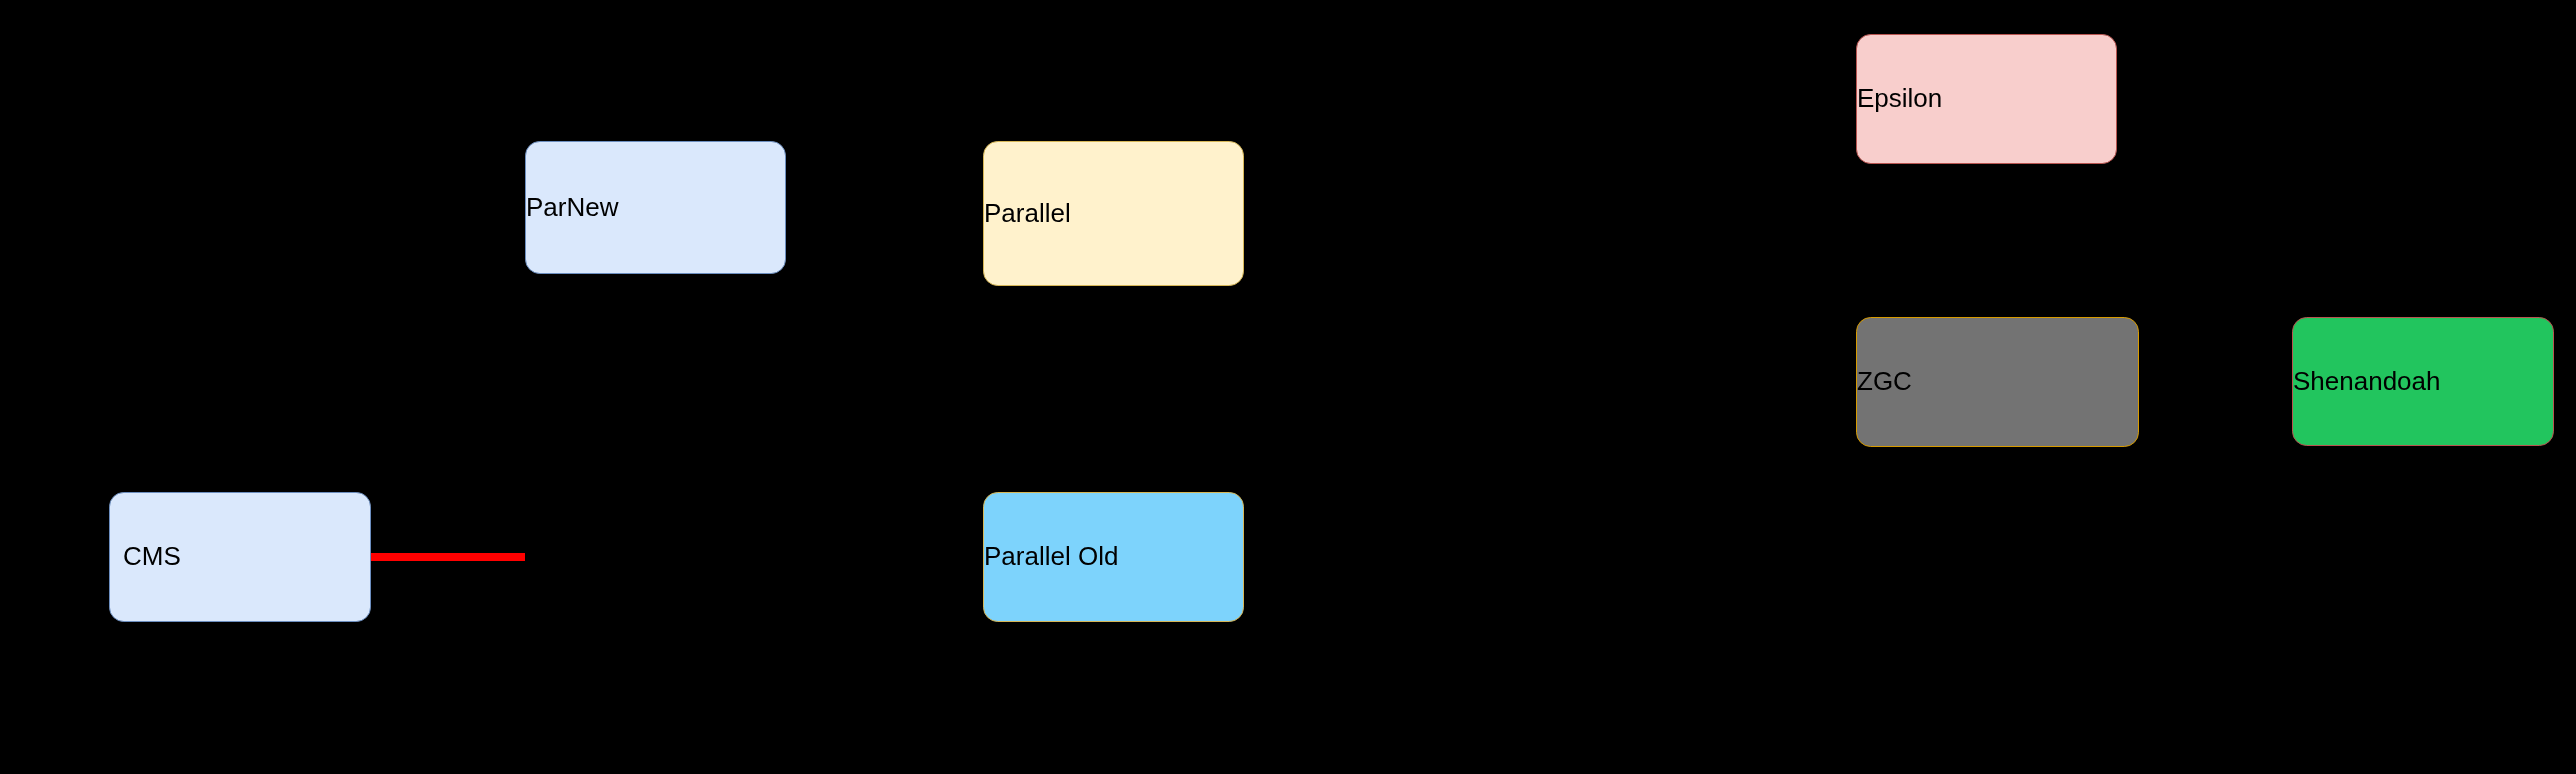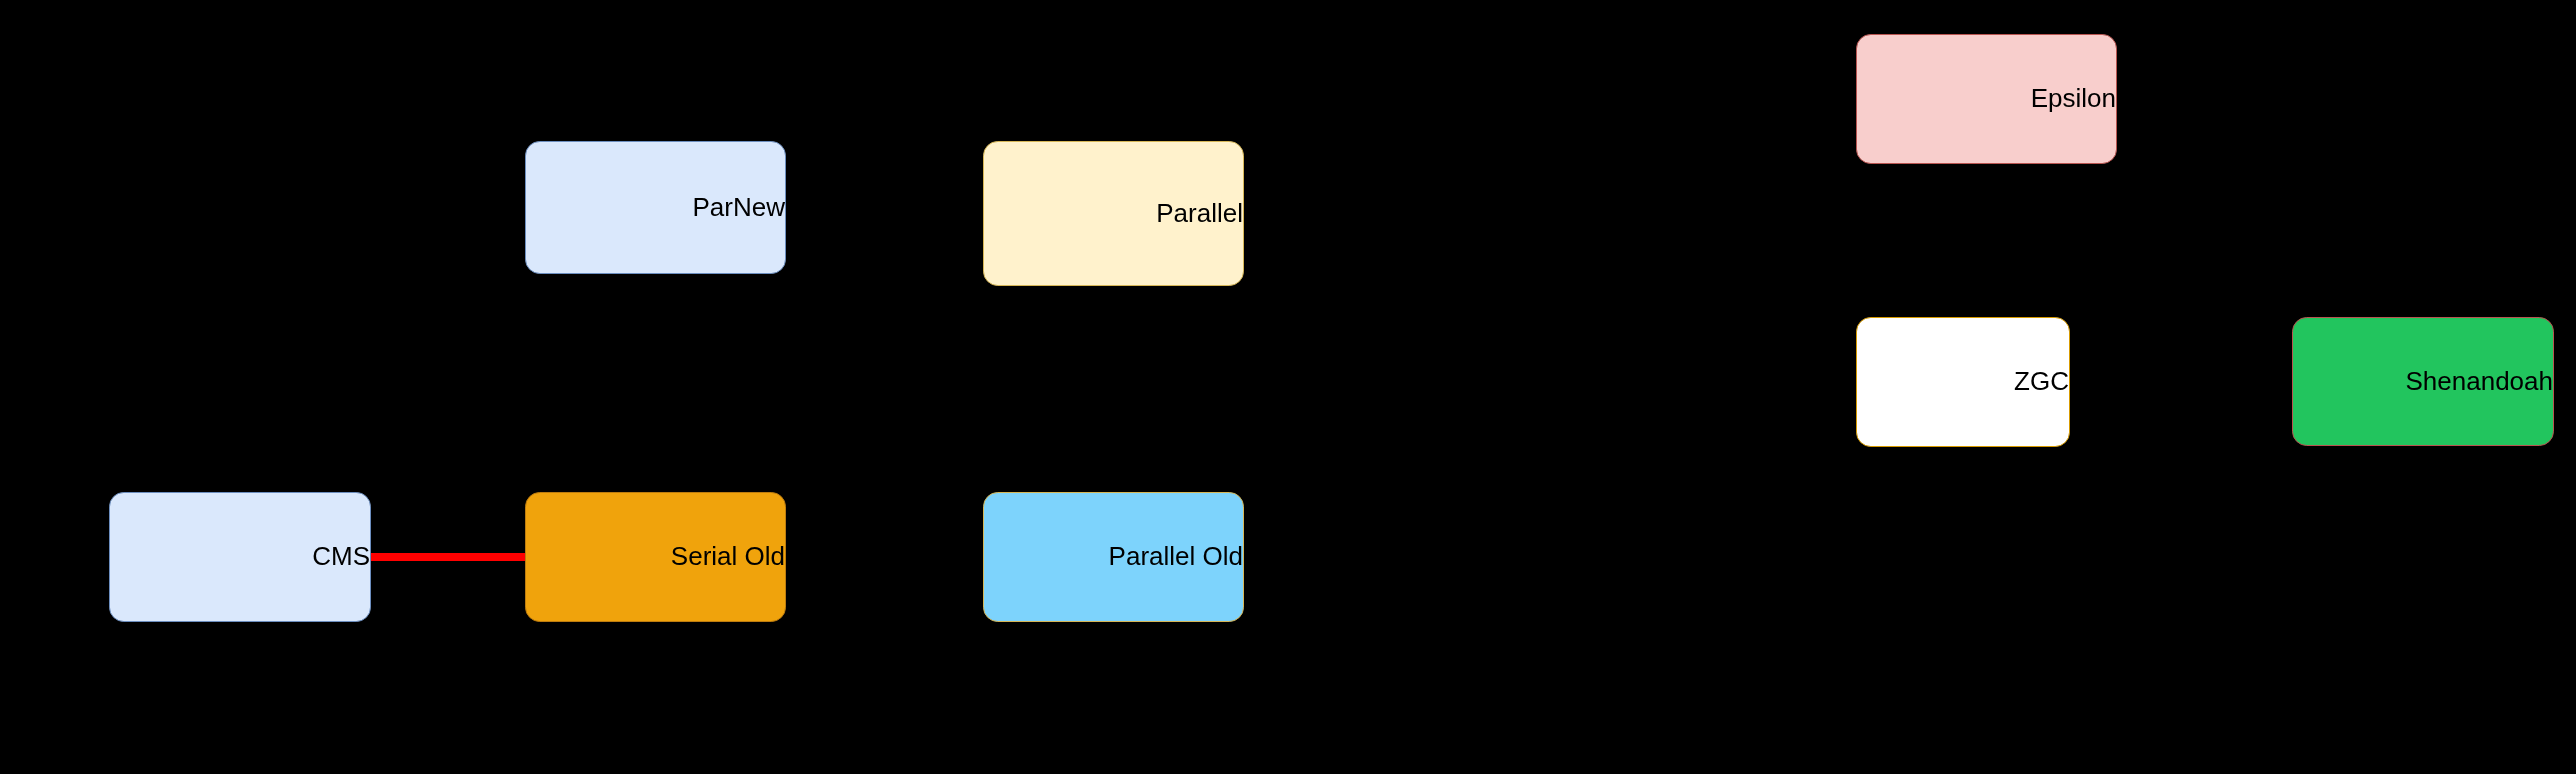--- a/index.html
+++ b/index.html
@@ -15,21 +15,21 @@
     overflow: hidden;
     font-family: "Liberation Sans", sans-serif;
   }
   .node {
     position: absolute;
     box-sizing: border-box;
     border: 1.6px solid #000;
     border-radius: 14.7px;
     display: flex;
     align-items: center;
-    justify-content: flex-end;
+    justify-content: flex-start;
   }
   .node-label {
     color: #000000;
     font-size: 26px;
     line-height: 1.2;
     text-align: center;
     white-space: nowrap;
   }
   .edge {
     position: absolute;
@@ -43,29 +43,26 @@
 <div class="edge" style="left: 371px; top: 553px; width: 154px; height: 8.2px; background: rgb(255, 0, 0);"></div>
     <div class="node" style="left: 1856px; top: 34px; width: 261px; height: 130px; background: rgb(248, 206, 204); border-color: rgb(184, 84, 80);">
       <span class="node-label">Epsilon</span>
     </div>
     <div class="node" style="left: 525px; top: 141px; width: 261px; height: 133px; background: rgb(218, 232, 252); border-color: rgb(108, 142, 191);">
       <span class="node-label">ParNew</span>
     </div>
     <div class="node" style="left: 983px; top: 141px; width: 261px; height: 145px; background: rgb(255, 242, 204); border-color: rgb(214, 182, 86);">
       <span class="node-label">Parallel</span>
     </div>
-    <div class="node" style="left: 1856px; top: 317px; width: 214px; height: 130px; background: #ffffff; border-color: rgb(215, 155, 0);">
+    <div class="node" style="left: 1856px; top: 317px; width: 283px; height: 130px; background: #737373; border-color: rgb(215, 155, 0);">
       <span class="node-label">ZGC</span>
     </div>
     <div class="node" style="left: 2292px; top: 317px; width: 262px; height: 129px; background: #22c55e; border-color: rgb(184, 84, 80);">
       <span class="node-label">Shenandoah</span>
     </div>
-    <div class="node" style="left: 109px; top: 492px; width: 262px; height: 130px; background: rgb(218, 232, 252); border-color: rgb(108, 142, 191);">
+    <div class="node" style="left: 109px; top: 492px; width: 262px; height: 130px; background: rgb(218, 232, 252); border-color: rgb(108, 142, 191); padding-left: 13px;">
       <span class="node-label">CMS</span>
-    </div>
-    <div class="node" style="left: 525px; top: 492px; width: 261px; height: 130px; background: rgb(240, 163, 12); border-color: rgb(190, 124, 14);">
-      <span class="node-label">Serial Old</span>
     </div>
     <div class="node" style="left: 983px; top: 492px; width: 261px; height: 130px; background: #7dd3fc; border-color: rgb(214, 182, 86);">
       <span class="node-label">Parallel Old</span>
     </div>
   </div>
 
 
 </body></html>

